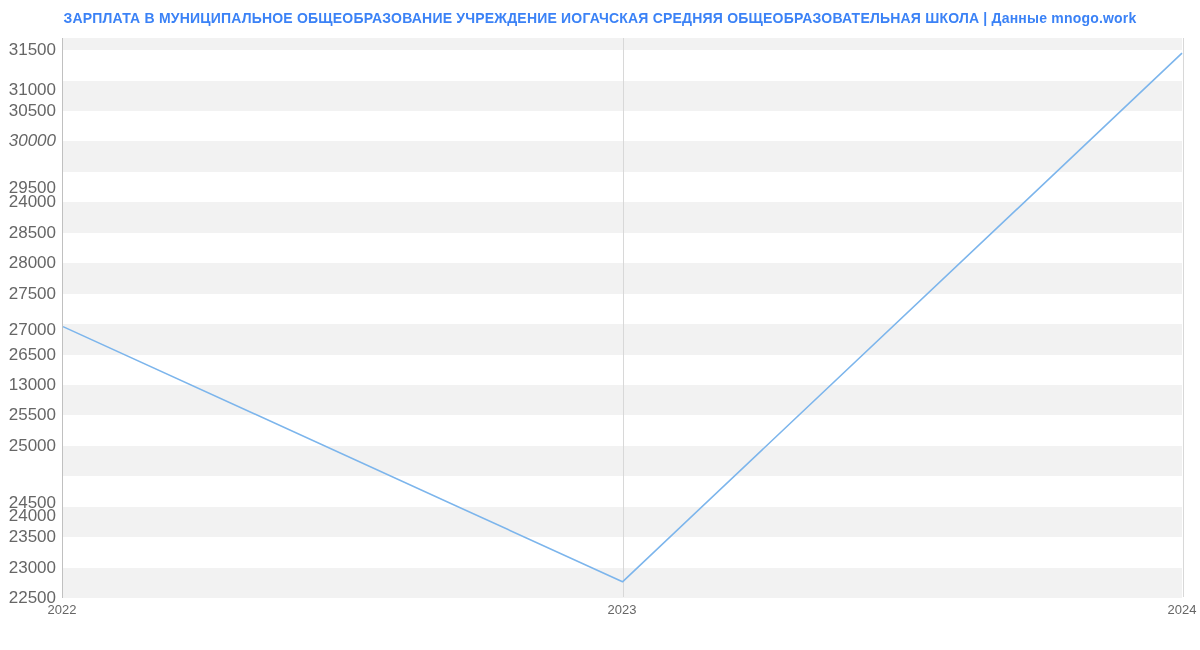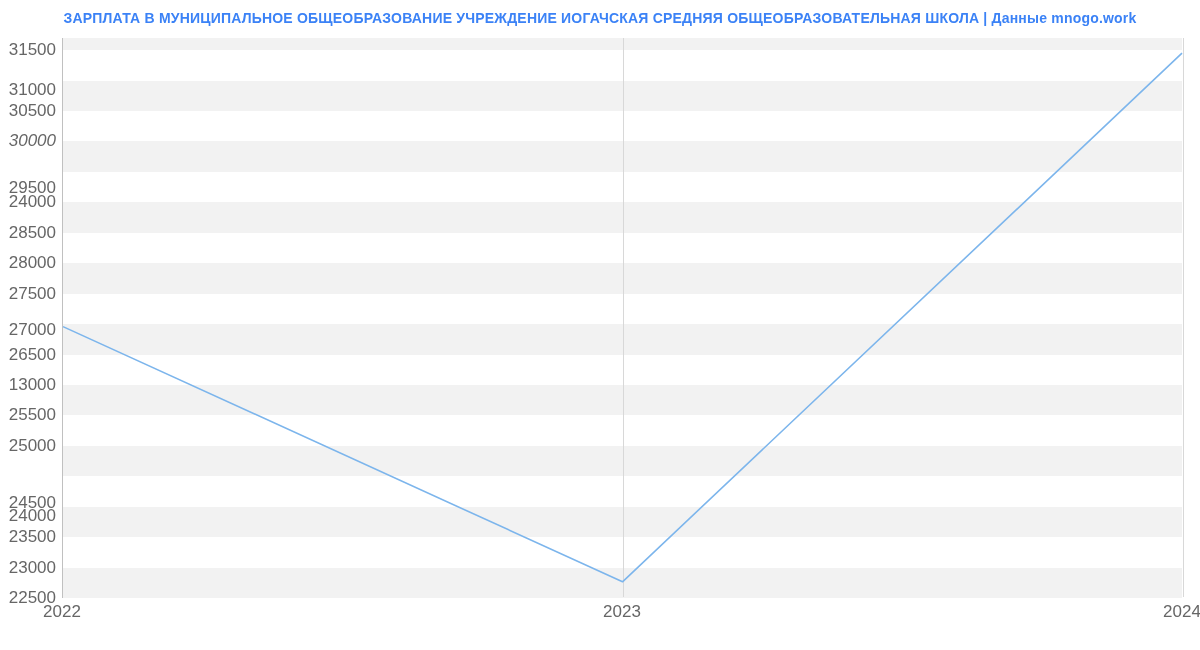--- a/index.html
+++ b/index.html
@@ -48,21 +48,21 @@
     right: 1144px; 
     width: 50px;
     text-align: right;
     font-size: 17px;
     color: #666666;
     transform: translateY(-50%);
   }
   .x-tick {
     position: absolute;
     top: 602px;
-    font-size: 17px;
+    font-size: 13px;
     color: #666666;
     transform: translateX(-50%);
   }
   .x-grid {
     position: absolute;
     top: 0;
     bottom: 0;
     width: 1px;
     background: #d8d8d8;
   }

